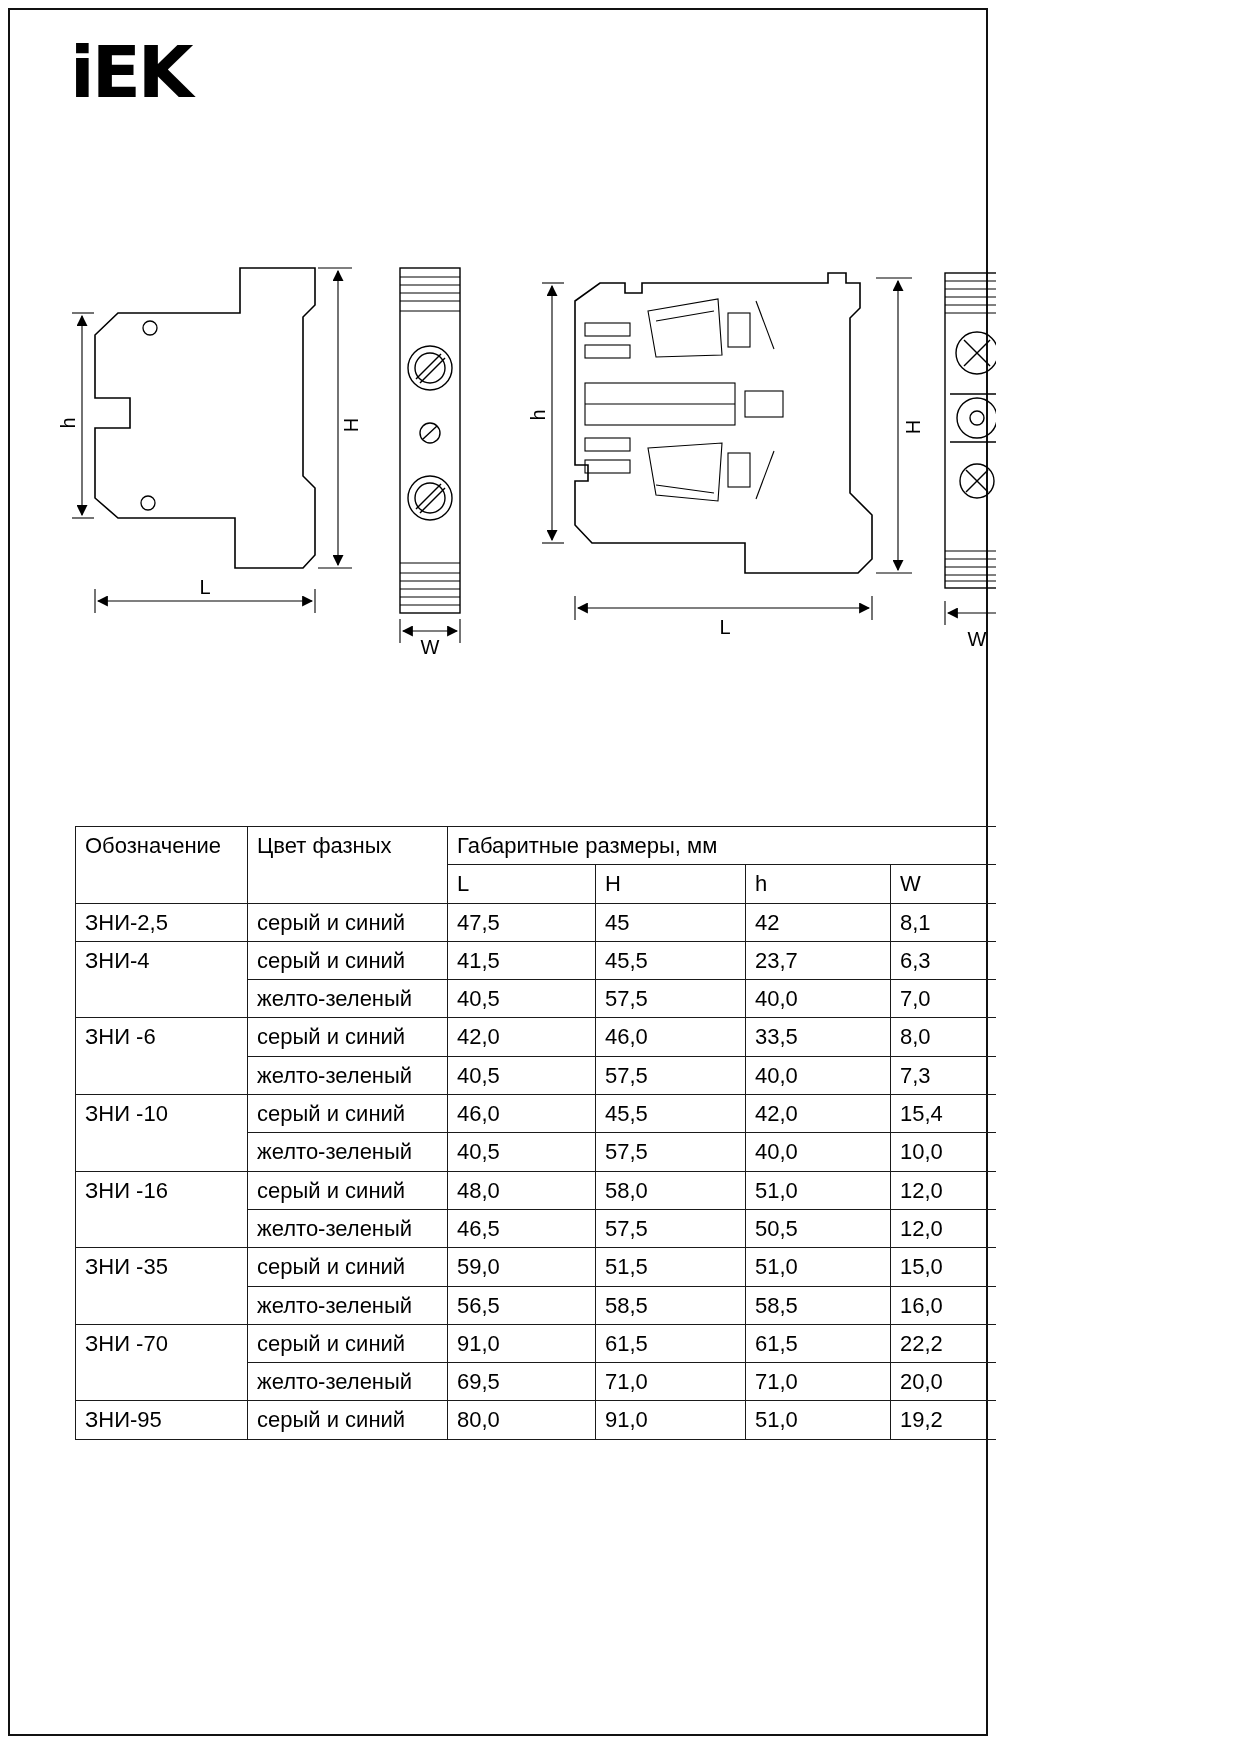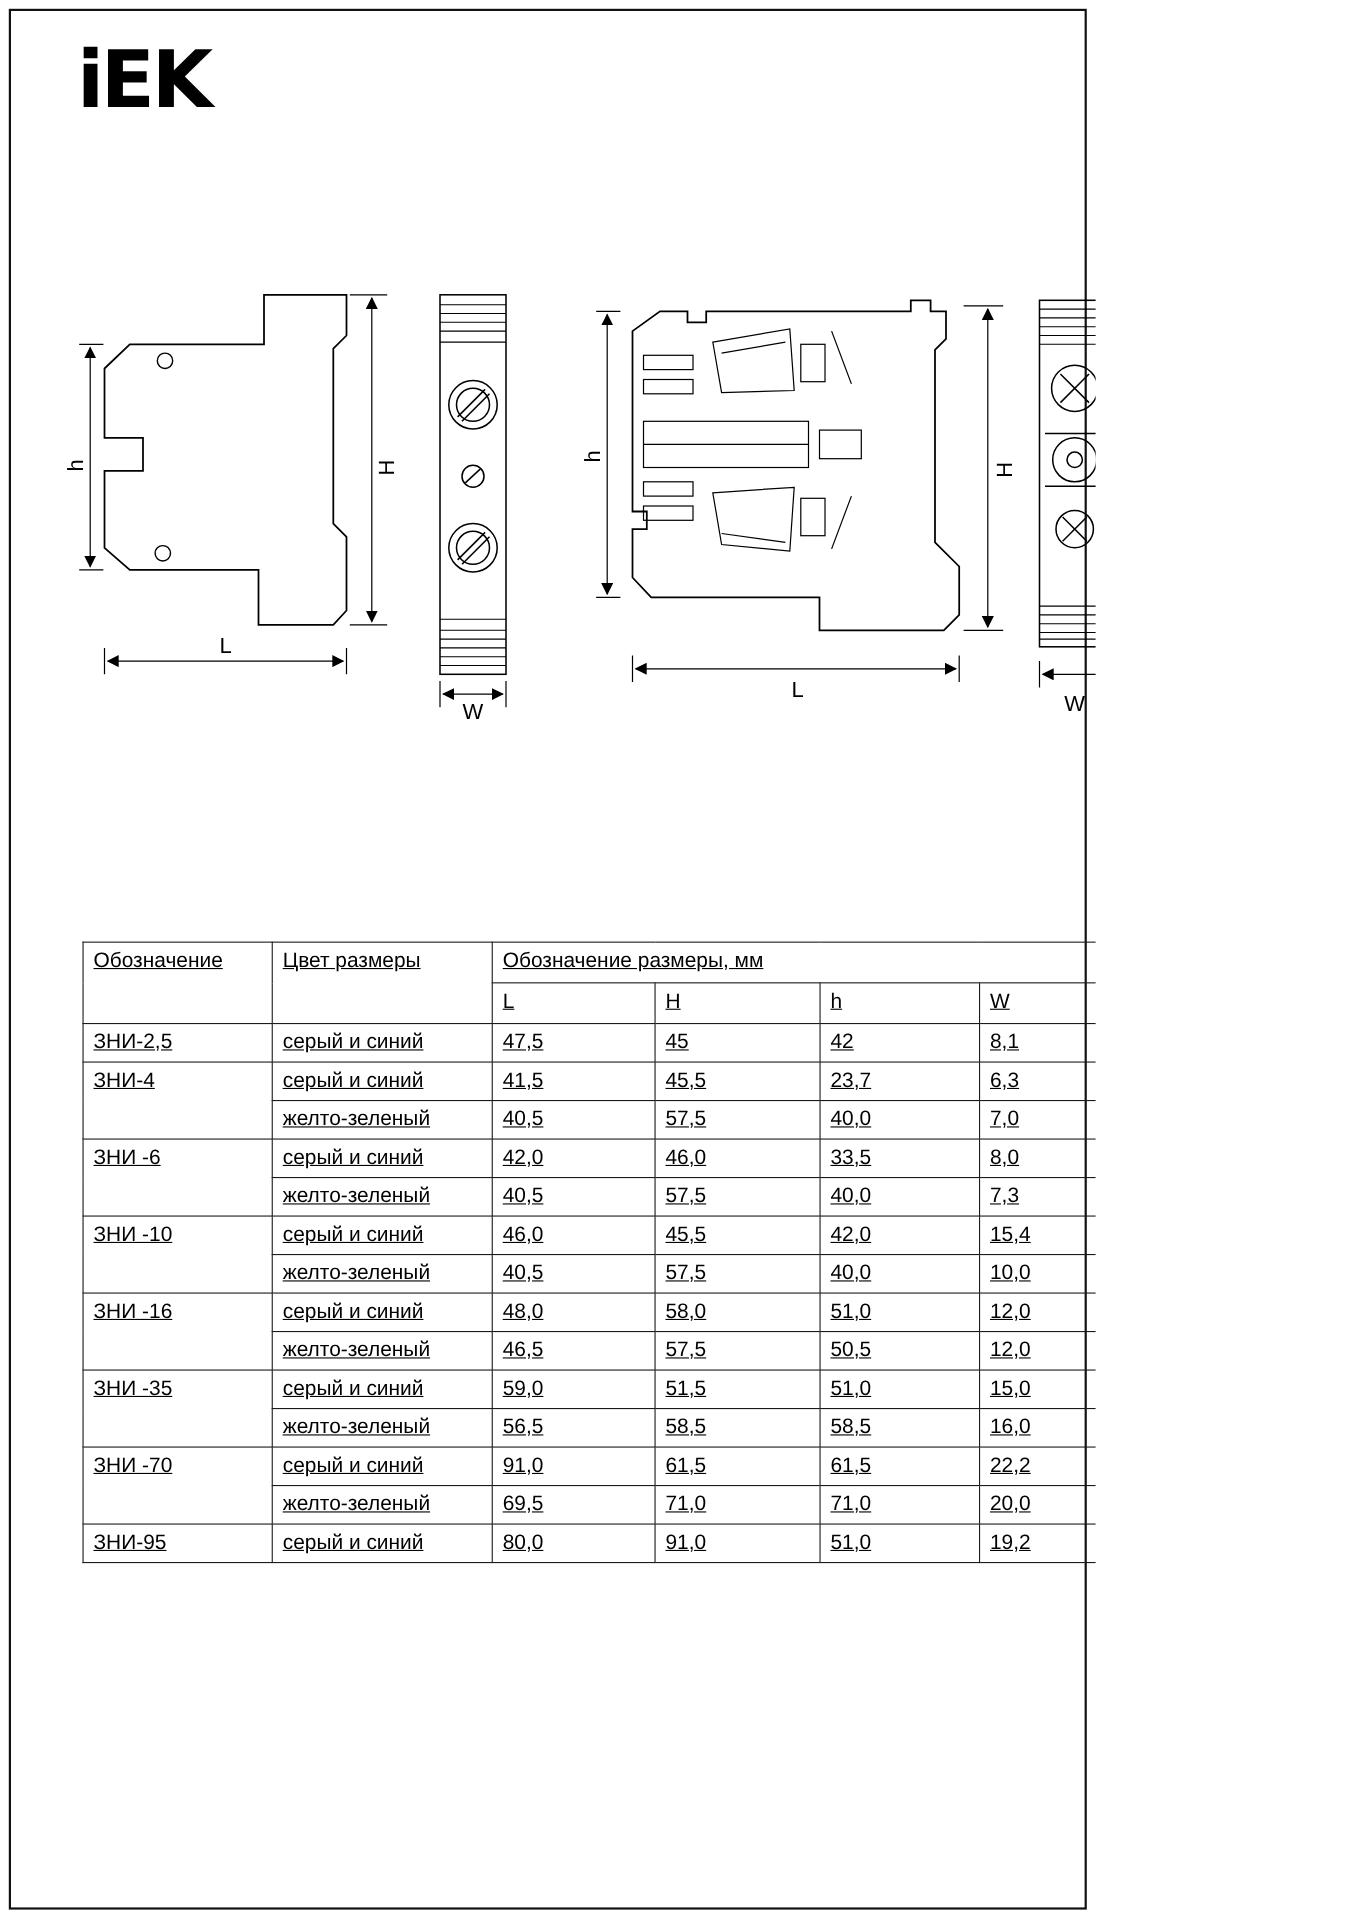--- a/index.html
+++ b/index.html
@@ -7,22 +7,22 @@
         font-family:"Liberation Sans", sans-serif;overflow:hidden;}
   .frame{position:absolute;inset:8px;border:2px solid #111;pointer-events:none;}
   .logo{position:absolute;left:70px;top:36px;font-size:72px;font-weight:900;
         letter-spacing:-3px;line-height:1;font-family:"DejaVu Sans", sans-serif;}
   .fig{position:absolute;}
   .fig1{left:60px;top:263px;}
   .fig2{left:530px;top:263px;}
   .caption{position:absolute;font-size:21px;white-space:nowrap;}
   .cap1{left:58px;top:646px;}
   .cap2{left:546px;top:646px;}
-  table.dims-table{position:absolute;left:75px;top:856px;width:967px;
-        border-collapse:collapse;table-layout:fixed;font-size:19px;text-decoration:underline;}
+  table.dims-table{position:absolute;left:75px;top:826px;width:967px;
+        border-collapse:collapse;table-layout:fixed;font-size:22px;}
   .dims-table th,.dims-table td{border:1px solid #1a1a1a;padding:6px 9px;
         text-align:left;vertical-align:top;font-weight:normal;line-height:1.15;}
   .dims-table thead th{height:24px;}
   .dims-table td{height:22px;}
   svg text{font-family:"Liberation Sans", sans-serif;}
 </style>
 </head>
 <body>
 
 <div class="page">
@@ -188,22 +188,22 @@
       <col style="width:172px">
         <col style="width:200px">
         <col style="width:148px">
       <col style="width:150px">
         <col style="width:145px">
         <col style="width:152px">
     </colgroup>
     <thead>
       <tr>
         <th rowspan="2">Обозначение</th>
-        <th rowspan="2">Цвет размеры</th>
-        <th colspan="4">Обозначение размеры, мм</th>
+        <th rowspan="2">Цвет фазных</th>
+        <th colspan="4">Габаритные размеры, мм</th>
       </tr>
       <tr>
         <th>L</th>
         <th>H</th>
         <th>h</th>
         <th>W</th>
       </tr>
     </thead>
     <tbody>
       <tr>

